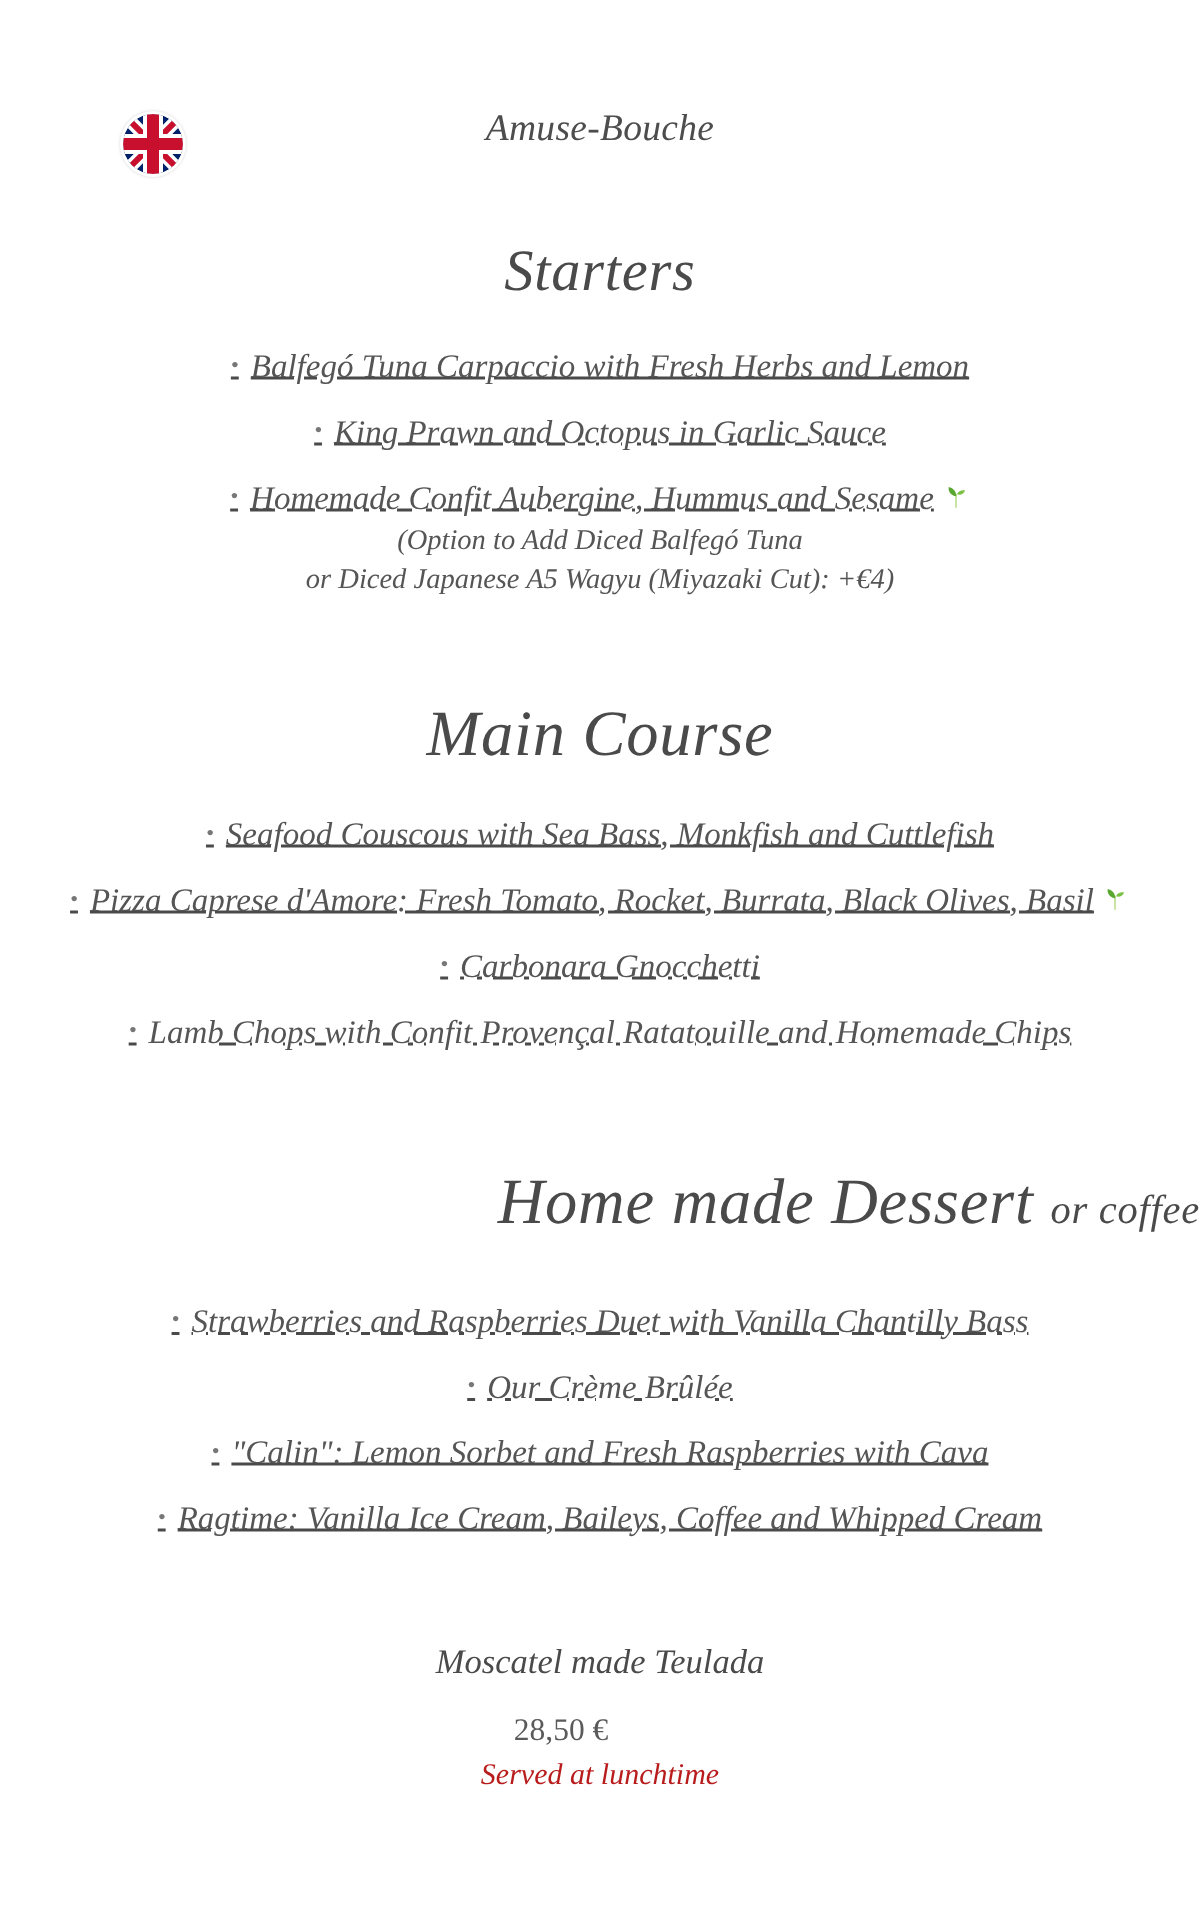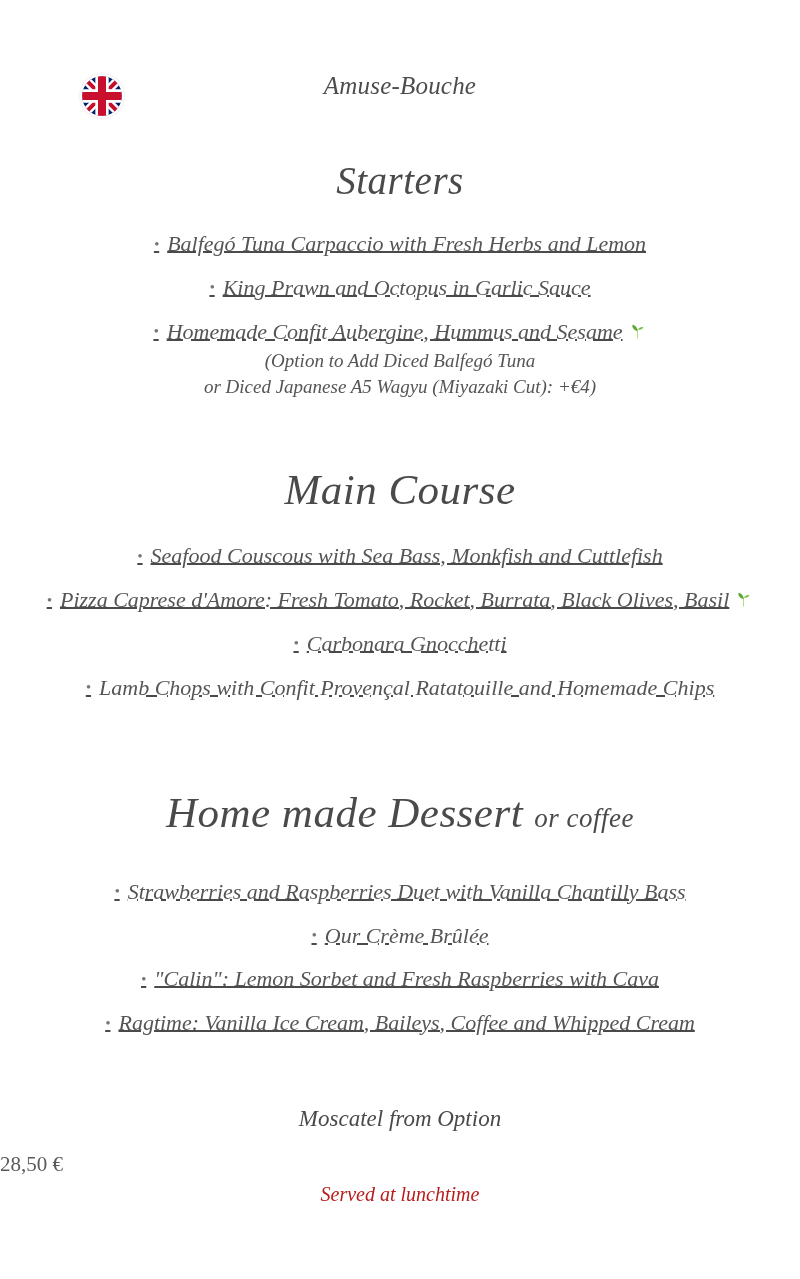--- a/index.html
+++ b/index.html
@@ -56,21 +56,21 @@
   .section { text-align: center; }
 
   .section-title {
     font-style: italic;
     color: #4a4a4a;
     letter-spacing: 0.5px;
     line-height: 1.1;
   }
   .title-starters { font-size: 39px; margin-top: 40px; }
   .title-main     { font-size: 43px; margin-top: 0; }
-  .title-dessert  { font-size: 43px; margin-top: 11px; }
+  .title-dessert  { font-size: 43px; margin-top: 0; text-align: right; }
   .title-dessert .suffix { font-size: 27px; }
 
   .items {
     list-style: none;
     margin: 0;
     padding: 0;
     text-decoration: underline;
   }
   .item {
     font-style: italic;
@@ -114,21 +114,21 @@
   .dessert-list  { margin-top: 32px; }
 
   
   .footer { text-align: center; }
   .moscatel {
     font-style: italic;
     font-size: 23px;
     color: #4a4a4a;
   }
   .price-row {
-    text-align: left;
+    text-align: center;
     padding-right: 52px;
     margin-top: 20px;
     font-size: 21px;
     color: #5a5a5a;
   }
   .served {
     margin-top: 6px;
     font-style: italic;
     font-size: 20px;
     color: #b91c1c;
@@ -236,18 +236,18 @@
       </li>
       <li class="item">
         <span class="bullet">•</span><span class="label">Ragtime: Vanilla Ice Cream, Baileys, Coffee and Whipped Cream</span>
       </li>
     </ul>
   </div>
 
   <div class="gap-dessert-foot"></div>
 
   <div class="footer">
-    <div class="moscatel">Moscatel from Option</div>
+    <div class="moscatel">Moscatel made Teulada</div>
     <div class="price-row">28,50 €</div>
     <div class="served">Served at lunchtime</div>
   </div>
 
 </div>
 
 </body></html>

